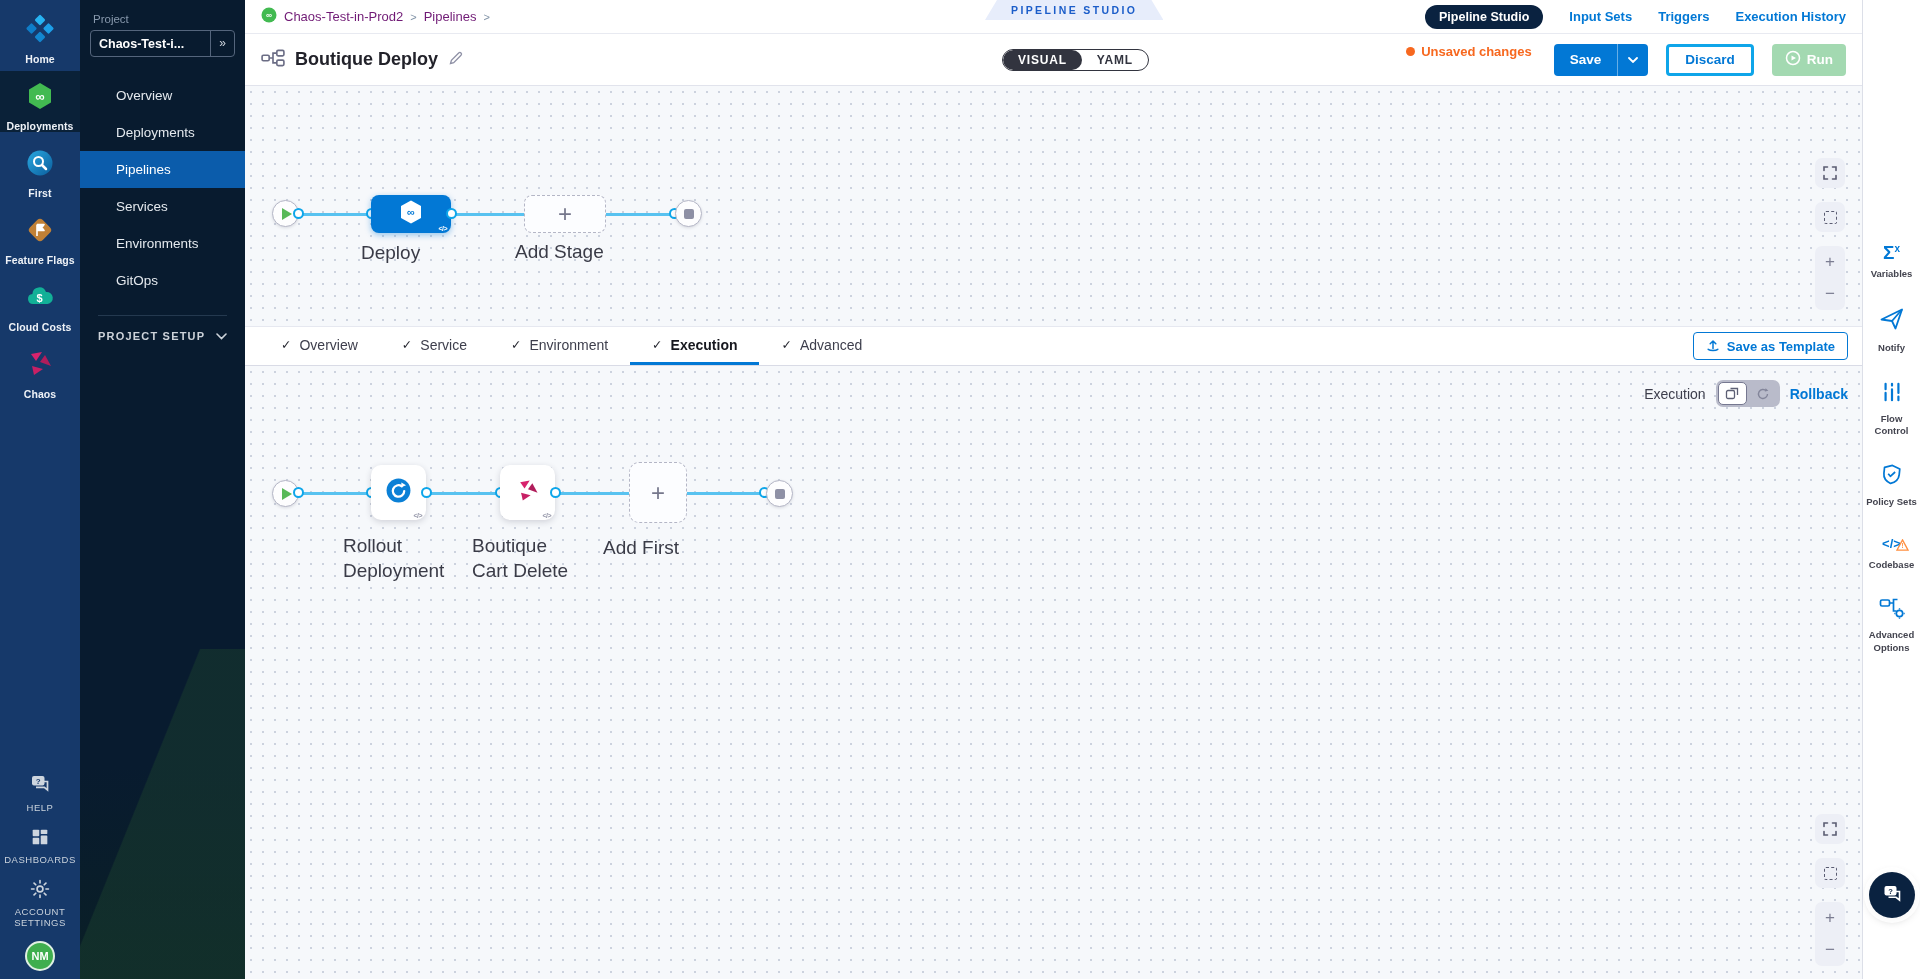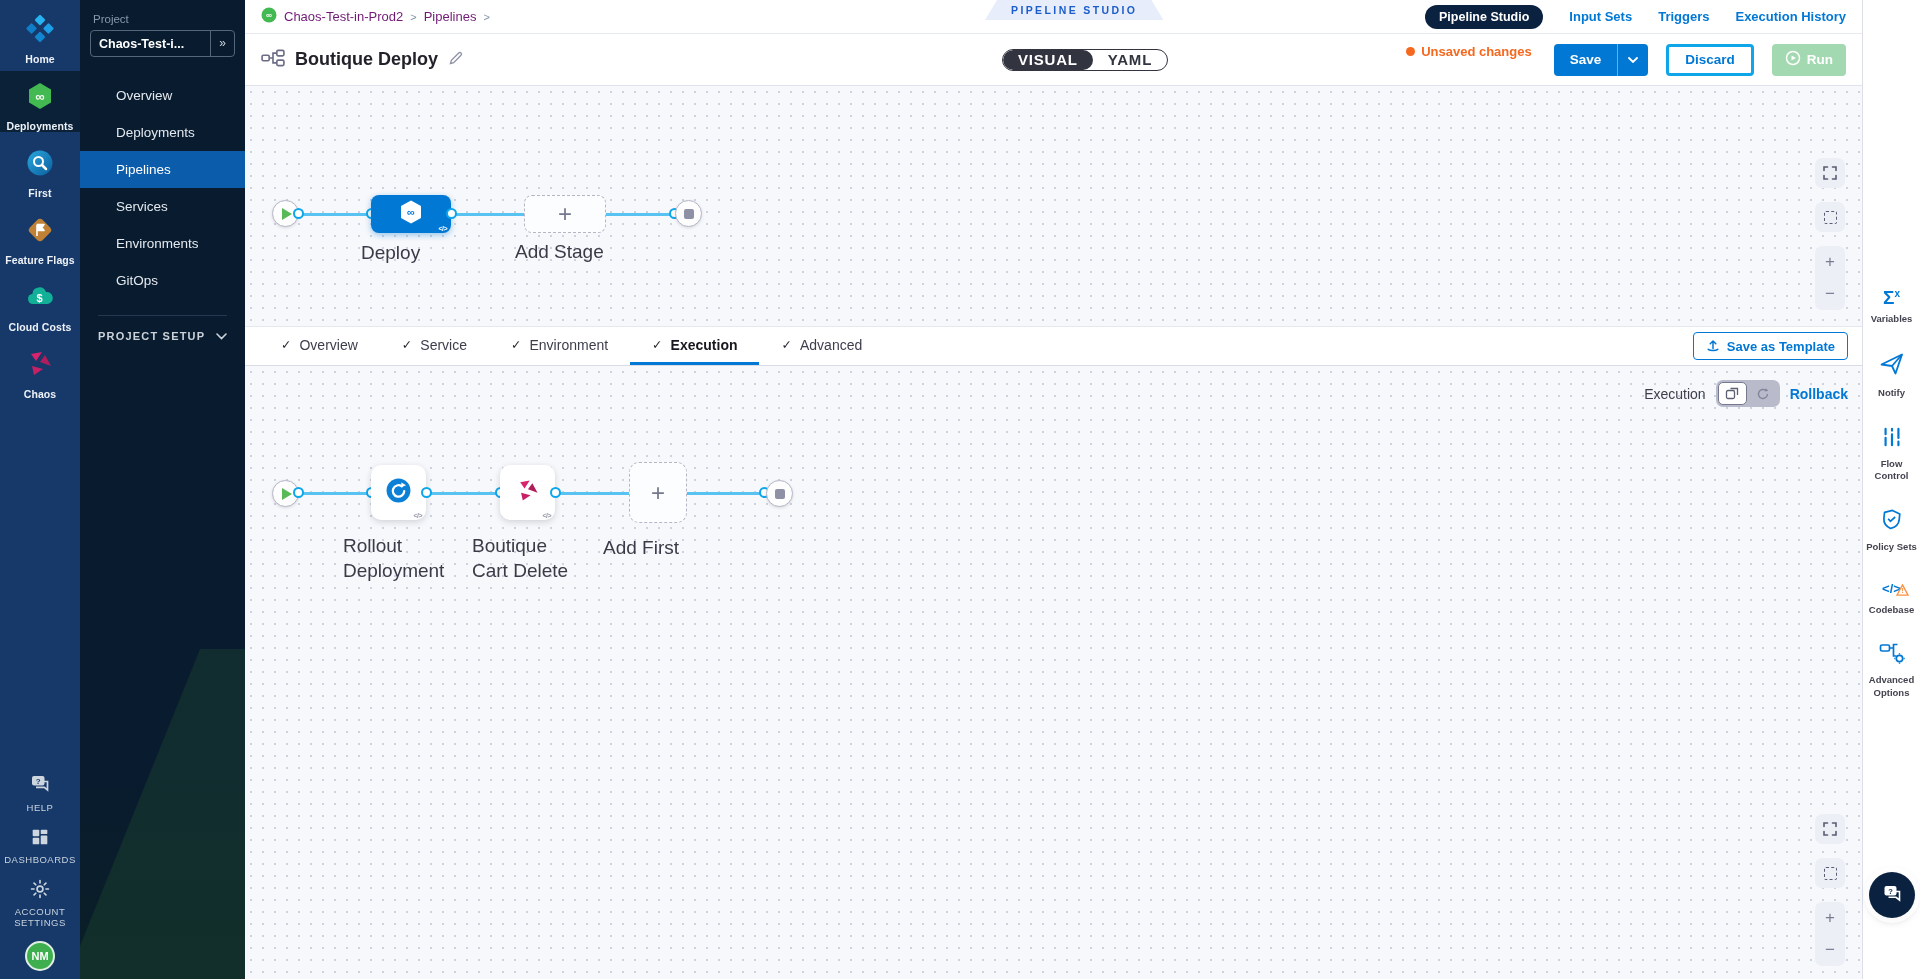--- a/index.html
+++ b/index.html
@@ -47,21 +47,21 @@
     clip-path:polygon(12px 0, calc(100% - 12px) 0, 100% 100%, 0 100%);
     color:#1b5dc9; font-size:10.5px; font-weight:700; letter-spacing:2.4px; }
   .top-tabs { margin-left:auto; display:flex; align-items:center; gap:26px; font-size:13px; }
   .pill { background:#0a2240; color:#fff; border-radius:999px; padding:5px 14px; font-weight:600; font-size:12.5px; cursor:pointer; }
   .toplink { color:#0278d5; font-weight:600; cursor:pointer; }
 
   .row2 { height:52px; background:#fff; border-bottom:1px solid #e1e3ec; display:flex; align-items:center; padding:0 16px; position:relative; }
   .title-group { display:flex; align-items:center; gap:10px; }
   .pipe-title { font-size:18px; font-weight:700; color:#22222a; }
   .toggle { position:absolute; left:757px; display:flex; align-items:stretch; border:1px solid #32343f; border-radius:999px; overflow:hidden; height:22px; background:#fff; }
-  .tg-seg { padding:0 15px; font-size:15px; font-weight:700; letter-spacing:.8px; display:flex; align-items:center; color:#32343f; cursor:pointer; }
+  .tg-seg { padding:0 15px; font-size:12px; font-weight:700; letter-spacing:.8px; display:flex; align-items:center; color:#32343f; cursor:pointer; }
   .tg-seg.on { background:#32343f; color:#fff; border-radius:999px; }
   .right-actions { margin-left:auto; display:flex; align-items:flex-start; gap:18px; }
   .unsaved { display:flex; align-items:center; gap:6px; color:#f7681f; font-size:13px; font-weight:700; margin-right:4px; }
   .unsaved .dot { width:9px; height:9px; background:#f7681f; border-radius:50%; }
   .btn { border-radius:4px; font-size:13.5px; font-weight:700; height:32px; display:flex; align-items:center; cursor:pointer; border:none; font-family:inherit; }
   .save-btn { background:#0278d5; color:#fff; padding:0; }
   .save-main { padding:0 16px; height:100%; display:flex; align-items:center; }
   .save-caret { padding:0 10px; border-left:1px solid rgba(255,255,255,.4); height:100%; display:flex; align-items:center; }
   .discard-btn { background:#fff; border:3px solid #0ea5e9; color:#0278d5; padding:0 16px; }
   .run-btn { background:#a3d9b1; color:#fff; padding:0 13px; gap:6px; cursor:default; }
@@ -100,21 +100,21 @@
   .mode-label { font-size:14px; color:#3d3e4c; }
   .mode-toggle { width:64px; height:27px; background:#b9bbca; border-radius:7px; display:flex; align-items:center; padding:2px; gap:2px; }
   .mt-seg { width:29px; height:23px; border-radius:5px; display:flex; align-items:center; justify-content:center; cursor:pointer; }
   .mt-seg.on { background:#fff; border:1px solid #767890; }
   .rollback { font-size:14px; color:#0278d5; font-weight:600; cursor:pointer; }
 
   
   .side-tools { position:absolute; right:0; top:0; width:58px; height:100%; background:#fff; border-left:1px solid #dcdfe8; display:flex; flex-direction:column; align-items:center; padding-top:243px; gap:26px; z-index:5; }
   .tool { display:flex; flex-direction:column; align-items:center; gap:6px; cursor:pointer; width:100%; }
   .tool .tlbl { font-size:9.5px; font-weight:700; color:#43444f; text-align:center; line-height:1.3; }
-  .sigma { font-size:19px; font-weight:700; color:#0278d5; line-height:1;margin-top:45px; }
+  .sigma { font-size:19px; font-weight:700; color:#0278d5; line-height:1; }
   .sigma sup { font-size:10px; font-weight:700; }
   .code-ic { position:relative; font-size:13px; font-weight:700; color:#0278d5; line-height:1.4; }
   .warn-tri { position:absolute; right:-8px; bottom:-3px; }
 
   .chat-fab { position:absolute; left:1869px; top:872px; width:46px; height:46px; border-radius:50%; background:#0a2240; display:flex; align-items:center; justify-content:center; box-shadow:0 0 0 5px rgba(255,255,255,.85), 0 2px 10px rgba(0,0,0,.25); z-index:7; cursor:pointer; }
 </style>
 </head>
 <body>
 
 <div class="app">

